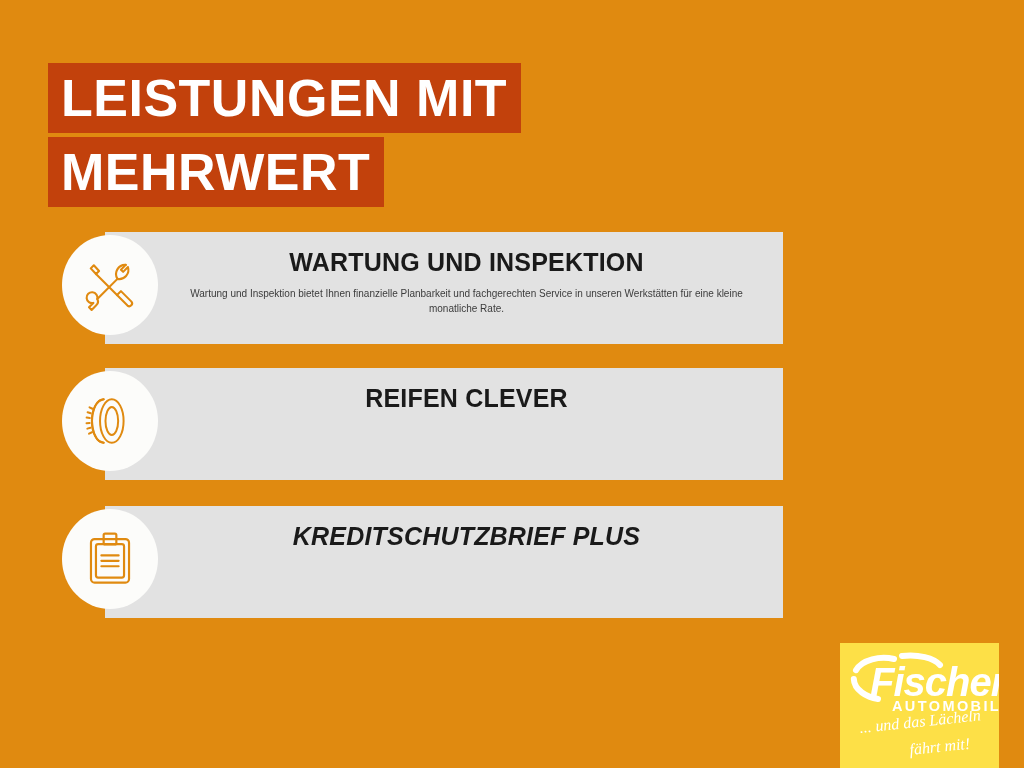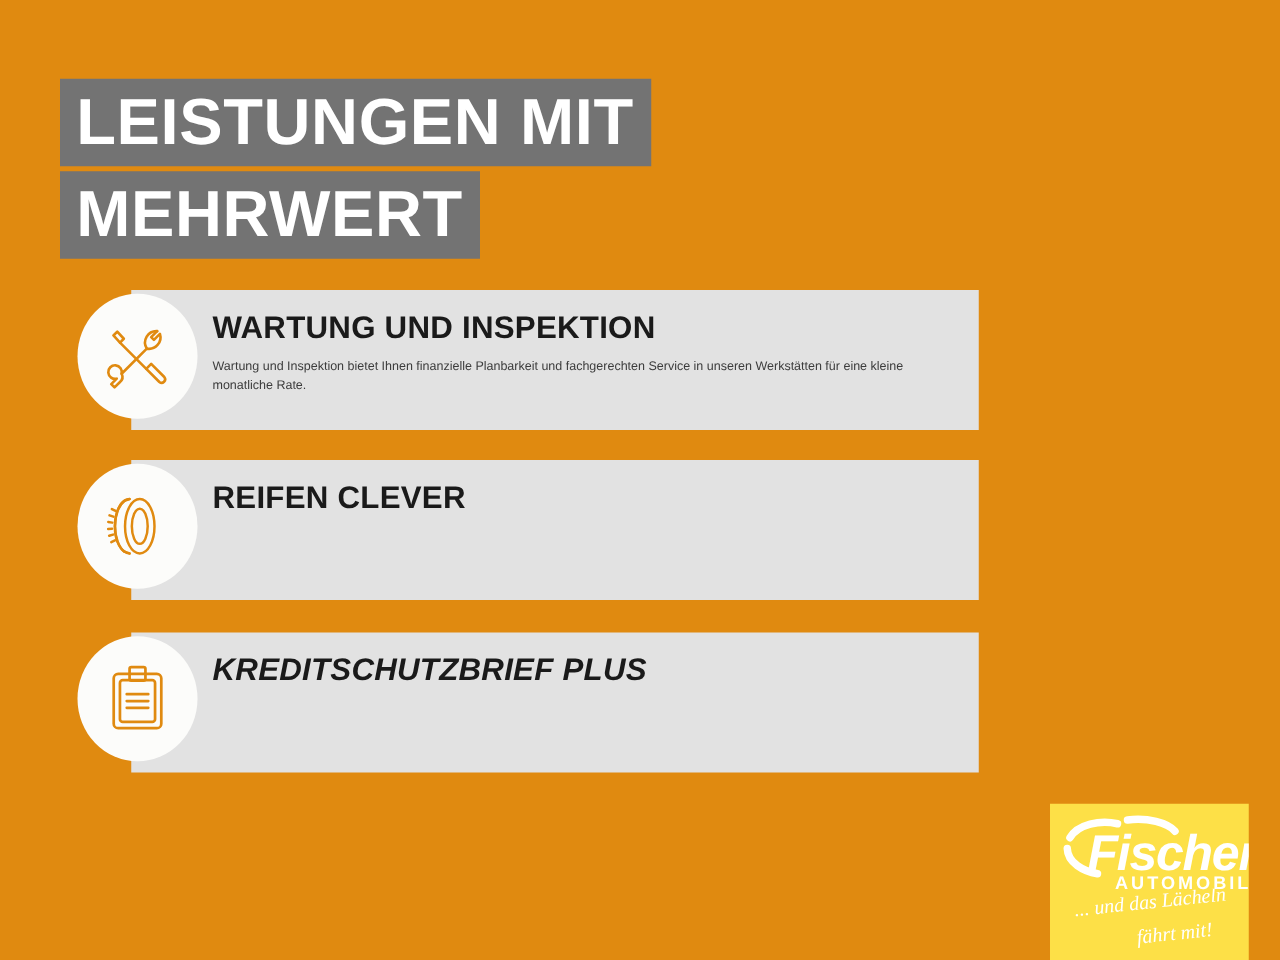--- a/index.html
+++ b/index.html
@@ -17,41 +17,42 @@
 
   
   #title-block {
     position: absolute;
     left: 48px;
     top: 63px;
     width: 700px;
   }
   .title-line {
     display: inline-block;
-    background: #737373;
+    background: #c2410c;
     color: #FFFFFF;
     font-size: 52px;
     font-weight: bold;
     letter-spacing: 0.5px;
     line-height: 1;
     padding: 9px 14px 9px 13px;
     margin: 0;
     white-space: nowrap;
   }
   #title-line-2-wrap { margin-top: 4px; }
 
   
   .card {
     position: absolute;
     left: 105px;
     width: 678px;
     height: 112px;
     background: #E2E2E2;
     box-sizing: border-box;
     padding: 17px 20px 0 65px;
+    text-align: center;
   }
   #card-0 { top: 232px; }
   #card-1 { top: 368px; }
   #card-2 { top: 506px; font-style: italic; }
 
   .card-icon-circle {
     position: absolute;
     left: -43px;
     top: 3px;
     width: 96px;

